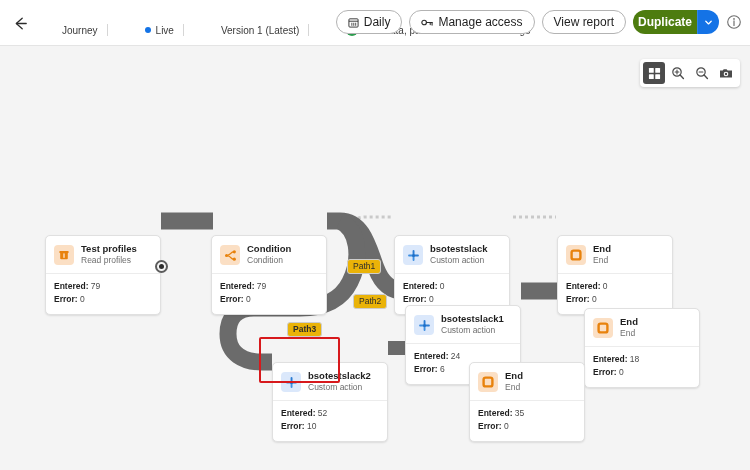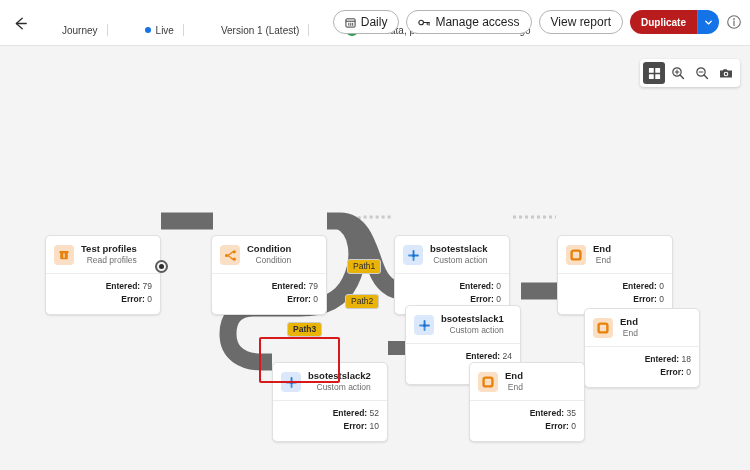--- a/index.html
+++ b/index.html
@@ -56,25 +56,25 @@
     display: flex; align-items: center; gap: 7px;
   }
   .btn {
     height: 24px; border: 1px solid #b3b3b3; border-radius: 12px;
     background: #fff; color: #1f1f1f;
     font-size: 12px; font-family: "Liberation Sans", sans-serif;
     display: flex; align-items: center; gap: 5px;
     padding: 4px 11px; cursor: pointer; white-space: nowrap;
   }
   .btn-cta {
-    height: 24px; background: #b91c1c; color: #fff;
+    height: 24px; background: #4d7c0f; color: #fff;
     border: none; border-radius: 12px 0 0 12px;
-    font-size: 10px; font-weight: bold;
+    font-size: 12px; font-weight: bold;
     font-family: "Liberation Sans", sans-serif;
-    padding: 0 11px; display:flex; align-items:center; cursor:pointer;
+    padding: 0 5px; display:flex; align-items:center; cursor:pointer;
   }
   .btn-cta-caret {
     height: 24px; width: 22px; background: #1473e6; color: #fff;
     border: none; border-left: 1px solid #2f84ea; border-radius: 0 12px 12px 0;
     display: flex; align-items: center; justify-content: center; cursor: pointer;
   }
   .cta-group { display: flex; }
   .info-icon { width: 16px; height: 16px; cursor: pointer; display:block; }
 
   
@@ -110,21 +110,20 @@
     line-height: 1; cursor: pointer; white-space: nowrap;
   }
 
   
   .node {
     position: absolute; z-index: 10;
     width: 116px; background: #ffffff;
     border: 1px solid #e0e0e0; border-radius: 5px;
     box-shadow: 0 1px 2px rgba(0,0,0,0.10);
     cursor: pointer;
-    text-align: right;
   }
   .node-head { display: flex; align-items: center; gap: 7px; padding: 8px 8px 7px; }
   .node-icon {
     width: 20px; height: 20px; border-radius: 4px; flex: none;
     display: flex; align-items: center; justify-content: center;
   }
   .ic-audience { background: #fbdfc4; }
   .ic-condition { background: #fbdfc4; }
   .ic-custom { background: #dbe8fb; }
   .ic-end { background: #fbdfc4; }
@@ -291,21 +290,21 @@
     <path d="M521,245 L583,245" stroke="#6b6b6b" stroke-width="17" fill="none"></path>
 
     <path d="M340,175 C358,183 362,212 350,236 C340,256 320,262 300,262
              L254,262 C236,262 228,272 228,288 C228,308 244,316 262,316
              L272,316" stroke="#6b6b6b" stroke-width="17" fill="none" stroke-linejoin="round" stroke-linecap="butt"></path>
 
     <path d="M388,302 L473,302" stroke="#6b6b6b" stroke-width="14" fill="none"></path>
   </svg>
 
   <div class="path-label" style="left:347px; top:213px;">Path1</div>
-  <div class="path-label" style="left:345px; top:248px;">Path2</div>
+  <div class="path-label" style="left:353px; top:248px;">Path2</div>
   <div class="path-label" style="left:287px; top:276px;font-weight:bold;">Path3</div>
 
   <div class="node" style="left:45px; top:189px;">
     <div class="node-head">
       <div class="node-icon ic-audience">
         <svg width="12" height="12" viewBox="0 0 12 12">
           <rect x="2.2" y="3.2" width="7.6" height="7" rx="1" fill="#e8820c"></rect>
           <rect x="1.3" y="2.1" width="9.4" height="2" rx="0.8" fill="#e8820c"></rect>
           <rect x="5.3" y="4.4" width="1.4" height="4.4" fill="#fbdfc4"></rect>
         </svg>

